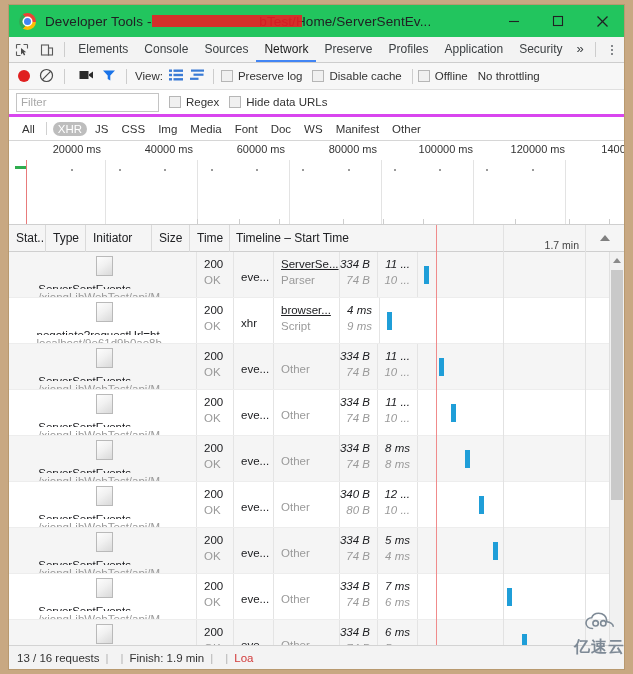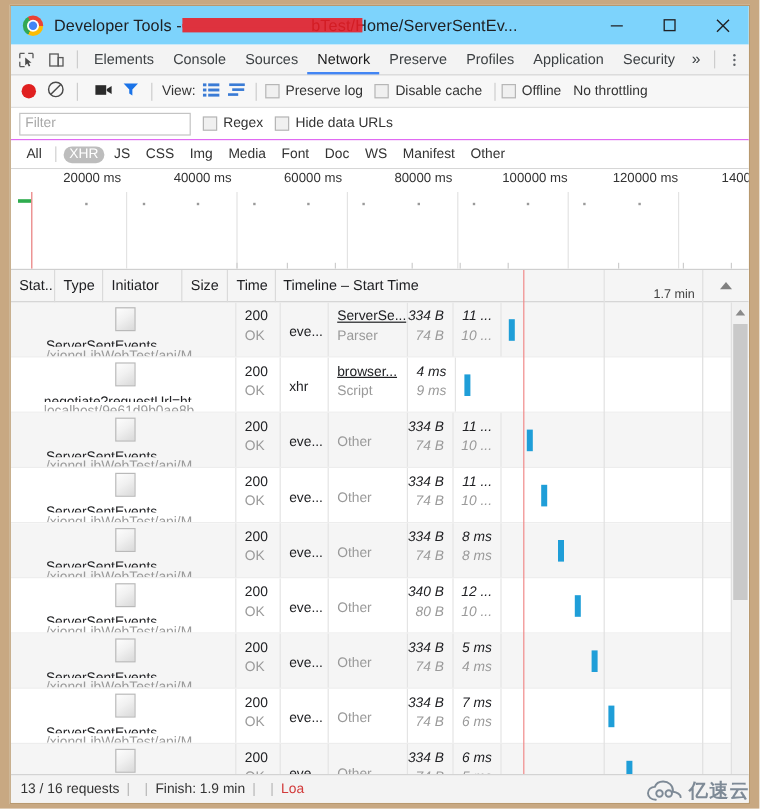--- a/index.html
+++ b/index.html
@@ -20,21 +20,21 @@
     left: 8px; top: 4px;
     width: 617px; height: 666px;
     background: #ffffff;
     border: 1px solid #b8996f;
     display: flex;
     flex-direction: column;
     overflow: hidden;
   }
   .titlebar {
     height: 32px;
-    background: #7dd3fc;
+    background: #22c55e;
     display: flex;
     align-items: center;
     flex: 0 0 auto;
     position: relative;
   }
   .chrome-logo {
     width: 17px; height: 17px;
     margin-left: 10px; margin-right: 9px;
     border-radius: 50%;
     background:
@@ -168,21 +168,21 @@
     margin-right: 10px;
     white-space: nowrap;
     color: #333;
   }
   .throttle { color: #333; white-space: nowrap; }
 
   
   .filterbar {
     height: 27px;
     background: #ffffff;
-    border-bottom: 1px solid #d946ef;
+    border-bottom: 3px solid #d946ef;
     display: flex;
     align-items: center;
     padding-left: 7px;
     flex: 0 0 auto;
     font-size: 11.5px;
   }
   .filterinput {
     width: 143px; height: 19px;
     border: 1px solid #c4c4c4;
     background: #fff;
@@ -431,25 +431,26 @@
     white-space: nowrap;
     overflow: hidden;
   }
   .sb-sep { margin: 0 6px; color: #b4b4b4; }
   .sb-dcl { color: #3a3ad0; }
   .sb-load { color: #d23b3b; }
 
   
   .watermark {
     position: absolute;
-    right: 8px; bottom: 4px;
+    right: 8px; bottom: 16px;
     display: flex;
     align-items: center;
     gap: 5px;
     z-index: 30;
+    flex-direction: column;
   }
   .wm-cloud { display: block; }
   .wm-text {
     font-size: 16px;
     color: #7e8a96;
     font-family: "DejaVu Sans", sans-serif;
     letter-spacing: 1px;
     font-weight: bold;
   }
 </style>

